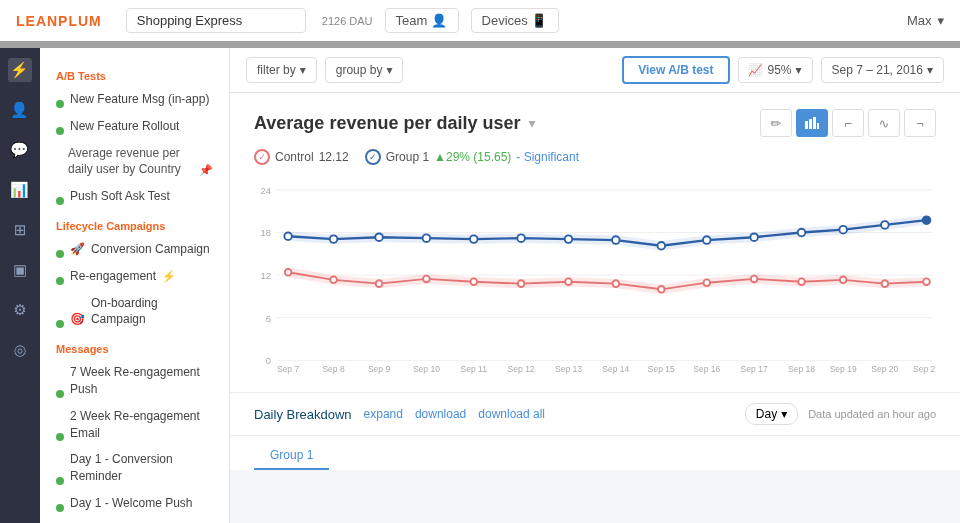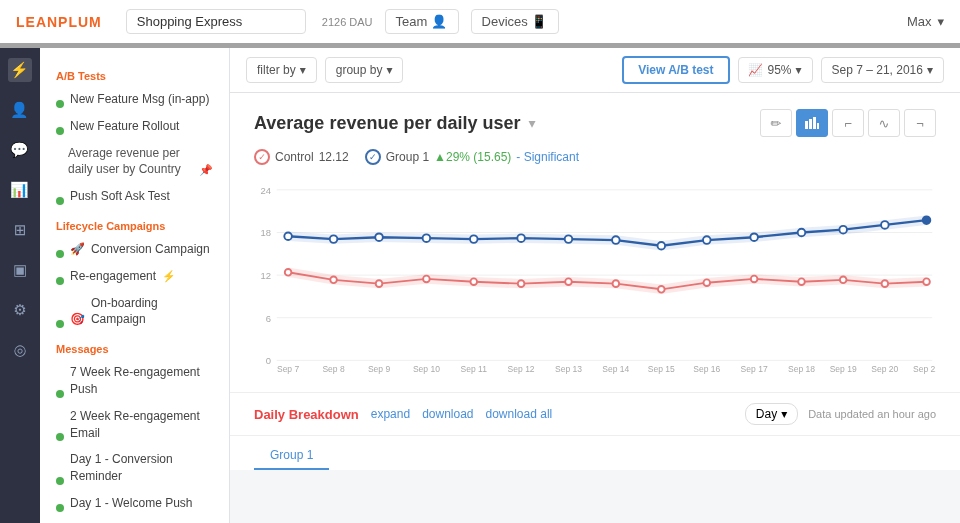--- a/index.html
+++ b/index.html
@@ -1,19 +1,19 @@
 <!DOCTYPE html>
 <html><head>
   <meta charset="utf-8">
   <style>
     * { box-sizing: border-box; margin: 0; padding: 0; }
     body { font-family: -apple-system, BlinkMacSystemFont, 'Segoe UI', sans-serif; font-size: 13px; background: #f5f6f8; color: #333; display: flex; flex-direction: column; height: 523px; overflow: hidden; }
 
     
-    .top-nav { display: flex; align-items: center; background: #fff; border-bottom: 5px solid #a3a3a3; padding: 0 16px; height: 48px; gap: 12px; }
+    .top-nav { display: flex; align-items: center; background: #fff; border-bottom: 7px solid #a3a3a3; padding: 0 16px; height: 48px; gap: 12px; }
     .logo { font-weight: 700; font-size: 14px; color: #f26522; letter-spacing: 1px; margin-right: 12px; }
     .nav-search { border: 1px solid #ddd; border-radius: 4px; padding: 4px 10px; font-size: 13px; color: #333; background: #fff; width: 180px; }
     .nav-badge { font-size: 11px; color: #888; margin-left: 4px; }
     .nav-pill { display: flex; align-items: center; border: 1px solid #ddd; border-radius: 4px; padding: 4px 10px; font-size: 13px; color: #555; cursor: pointer; gap: 4px; }
     .nav-right { margin-left: auto; display: flex; align-items: center; gap: 6px; font-size: 13px; color: #555; cursor: pointer; }
 
     
     .main { display: flex; flex: 1; overflow: hidden; }
 
     
@@ -49,21 +49,21 @@
     .legend-check.control { border-color: #e57373; color: #e57373; }
     .legend-check.group { border-color: #3d6ead; color: #3d6ead; }
     .legend-sig { color: #4a90d9; font-weight: 500; }
     .legend-up { color: #4caf50; }
 
     
     .chart-svg-wrap { width: 100%; }
 
     
     .daily-breakdown { background: #fff; border-top: 1px solid #eee; padding: 10px 24px; display: flex; align-items: center; gap: 12px; }
-    .db-title { font-size: 13px; color: #ef4444; font-weight: 700; }
+    .db-title { font-size: 13px; color: #0c4a6e; font-weight: 400; }
     .db-link { font-size: 12px; color: #4a90d9; cursor: pointer; }
     .db-right { margin-left: auto; display: flex; align-items: center; gap: 10px; }
     .db-day-btn { border: 1px solid #ddd; border-radius: 10px; padding: 3px 10px; font-size: 12px; cursor: pointer; background: #fff; display: flex; align-items: center; gap: 4px; }
     .db-updated { font-size: 11px; color: #999; }
 
     .group-tabs { background: #fff; padding: 6px 24px 0; border-top: 1px solid #eee; display: flex; gap: 0; }
     .group-tab { padding: 6px 16px; font-size: 12px; border-bottom: 2px solid transparent; cursor: pointer; color: #555; }
     .group-tab.active { border-bottom: 2px solid #4a90d9; color: #4a90d9; font-weight: 500; }
 
     

